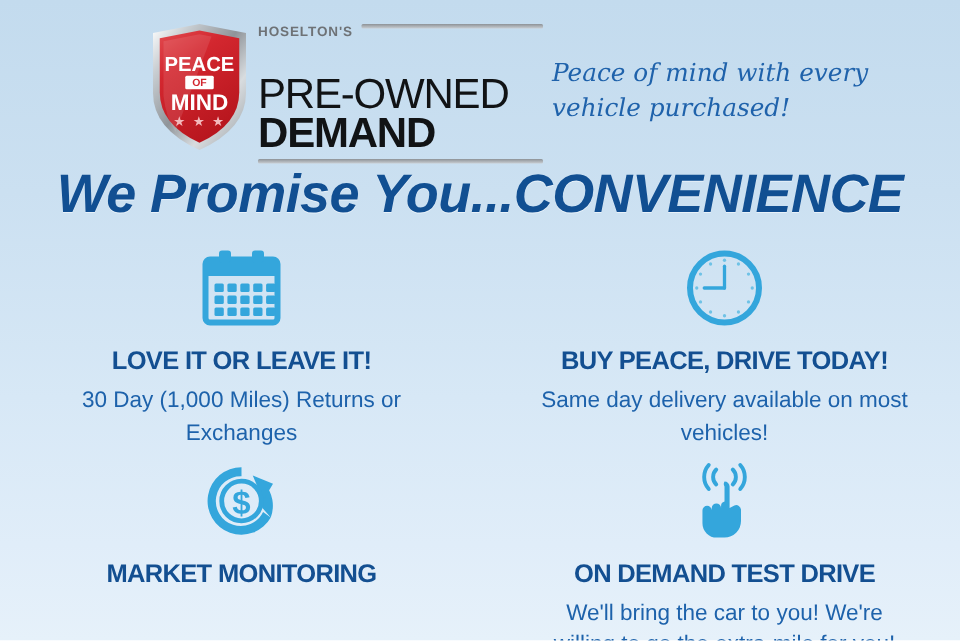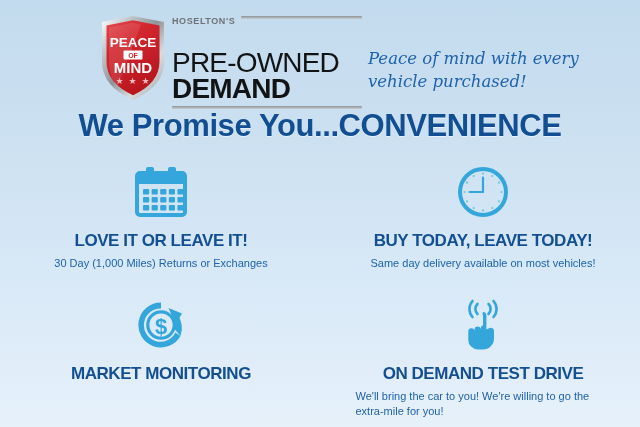--- a/index.html
+++ b/index.html
@@ -81,30 +81,30 @@
   .tagline {
     position:absolute;
     left:368px; top:30px;
     width:250px;
     font-family:"DejaVu Serif", serif;
     font-style:italic;
     font-size:16.5px;
     line-height:1.38;
     color:#1f62ab;
     text-align:left;
-    margin-top:10px;
   }
 
   
   .headline {
     position:absolute;
     left:0; top:108px; width:640px;
     text-align:center;
-    font-size:31px;
+    font-size:36px;
     font-weight:bold;
+    font-style:italic;
     letter-spacing:-0.4px;
     color:#114f92;
     text-shadow:0 1px 0 rgba(255,255,255,0.55);
   }
 
   
   .grid {
     position:absolute;
     left:0; top:158px;
     width:640px; height:265px;
@@ -132,24 +132,24 @@
     font-size:17px;
     font-weight:bold;
     letter-spacing:-0.45px;
     color:#134f91;
     text-align:center;
     white-space:nowrap;
   }
 
   .cell-sub {
     margin-top:5px;
-    font-size:11px;
+    font-size:15px;
     line-height:1.45;
     color:#1d62ab;
-    text-align:left;
+    text-align:center;
     max-width:255px;
   }
 
   
   .cell.col-left  { padding-left:2px; }
   .cell.col-right { padding-left:6px; }
 </style>
 </head>
 <body>
 
@@ -246,21 +246,21 @@
               <circle cx="16.7" cy="42" r="1.1"></circle>
             <circle cx="10" cy="35.3" r="1.1"></circle>
               <circle cx="7.5" cy="26" r="1.1"></circle>
             <circle cx="10" cy="16.7" r="1.1"></circle>
               <circle cx="16.7" cy="10" r="1.1"></circle>
           </g>
           <line x1="26" y1="26" x2="26" y2="11.5" stroke="#34a6dc" stroke-width="2.2" stroke-linecap="round"></line>
           <line x1="26" y1="26" x2="12.5" y2="26" stroke="#34a6dc" stroke-width="2.2" stroke-linecap="round"></line>
         </svg>
       </div>
-      <div class="cell-title">BUY TODAY, LEAVE TODAY!</div>
+      <div class="cell-title">BUY PEACE, DRIVE TODAY!</div>
       <div class="cell-sub">Same day delivery available on most vehicles!</div>
     </div>
 
     <div class="cell col-left">
       <div class="icon-wrap">
         <svg width="52" height="52" viewBox="0 0 52 52">
           <path d="M26 3.5 A22.5 22.5 0 1 0 45.5 37 L40.4 33.4 A16.6 16.6 0 1 1 26 9.5 Z" fill="#34a6dc"></path>
           <path d="M45.5 37 A22.5 22.5 0 0 0 41.5 14.5 L36.5 18.5 A16.5 16.5 0 0 1 39.8 30.5 Z" fill="#34a6dc"></path>
           <path d="M33.5 9 L47 14.5 L40.5 25.5 Z" fill="#34a6dc"></path>
           <circle cx="26" cy="26" r="13.2" fill="none" stroke="#34a6dc" stroke-width="3.2"></circle>

